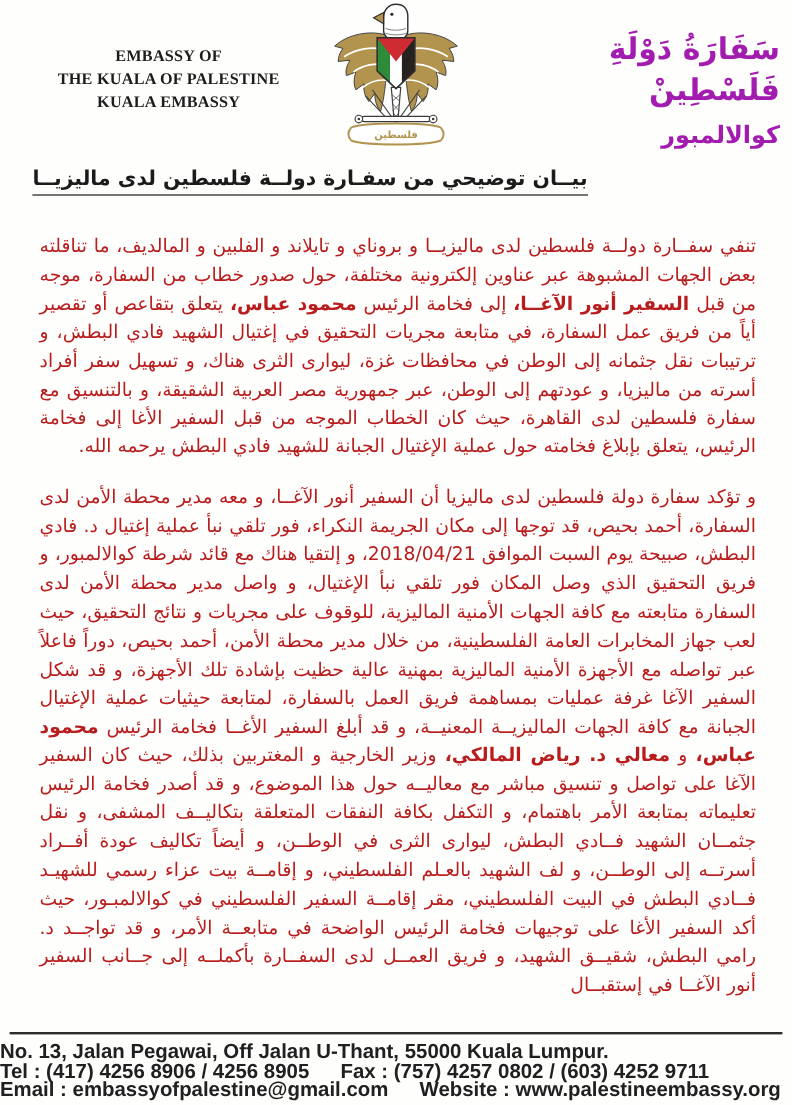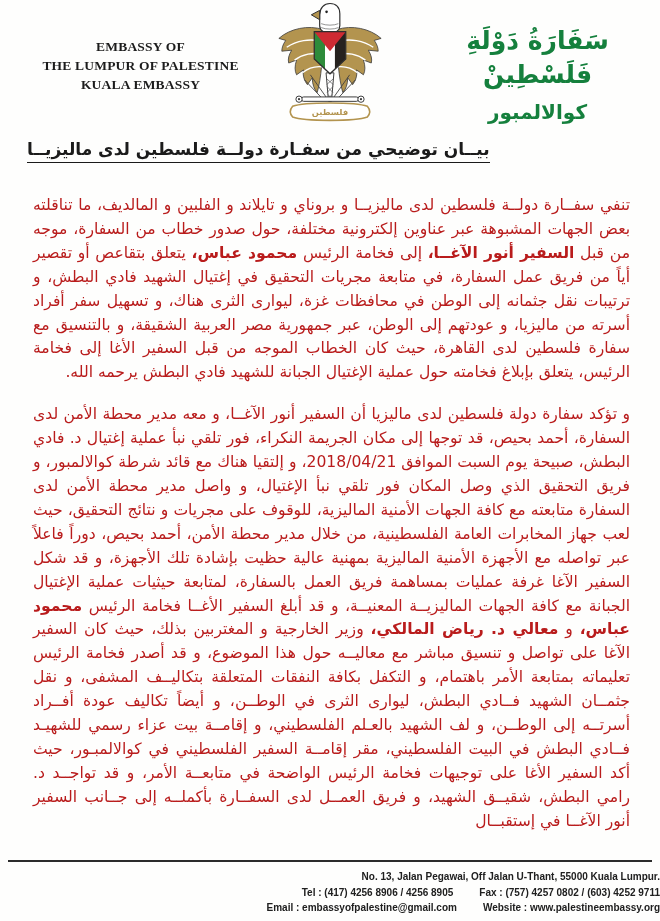--- a/index.html
+++ b/index.html
@@ -16,22 +16,22 @@
   .hdr-left{
     position:absolute;left:28px;top:37px;width:225px;
     text-align:center;
     font-family:"Liberation Serif", serif;
     font-weight:bold;font-size:13.5px;line-height:19px;
     color:#1c1c1c;letter-spacing:.2px;
   }
   .emblem{position:absolute;left:271px;top:2px;width:118px;height:122px;}
   .hdr-right{
     position:absolute;left:425px;top:24px;width:225px;
-    text-align:center;direction:rtl;
-    font-family:"DejaVu Sans", sans-serif;color:#15803d;
+    text-align:right;direction:rtl;
+    font-family:"DejaVu Sans", sans-serif;color:#a21caf;
   }
   .ar-title{font-size:25px;font-weight:bold;line-height:34px;}
   .ar-sub{font-size:20px;font-weight:bold;margin-top:8px;}
   
   .doc-title{
     position:absolute;top:139px;left:0;right:0;
     text-align:left;direction:rtl;
     font-family:"DejaVu Sans", sans-serif;
     font-size:17px;font-weight:bold;color:#1b1b1b;padding-left:27px;
   }
@@ -42,34 +42,34 @@
     direction:rtl;text-align:justify;
     font-family:"DejaVu Sans", sans-serif;
     font-size:15.6px;line-height:23.9px;color:#b91c1c;
   }
   .content p{margin:0 0 18px 0;}
   .content .b{font-weight:bold;}
   
   .footer{position:absolute;top:860px;left:0;right:0;}
   .footer-rule{margin:0 8px;border-top:2px solid #2c2c2c;}
   .footer-lines{
-    margin-top:7px;text-align:right;
+    margin-top:7px;text-align:left;
     font-family:"Liberation Sans", sans-serif;
-    font-weight:bold;font-size:10px;line-height:15.5px;color:#202020;
+    font-weight:bold;font-size:17px;line-height:15.5px;color:#202020;
   }
   .gap{display:inline-block;width:26px;}
 </style>
 </head>
 <body>
 
 <div class="page">
 
   <div class="hdr-left">
     <div>EMBASSY OF</div>
-    <div>THE LUMPUR OF PALESTINE</div>
+    <div>THE KUALA OF PALESTINE</div>
     <div>KUALA EMBASSY</div>
   </div>
 
   <div class="emblem">
     <svg viewBox="0 0 120 124" width="118" height="122" xmlns="http://www.w3.org/2000/svg">
 
       <g id="wingL">
         <path fill="#b3944f" stroke="#3a3a3a" stroke-width="0.8" d="M53,28 C38,23 19,27 8,37 L15,39 C12,43 11,47 11,50 L21,49 C18,54 17,58 18,62 L26,59 C24,65 24,70 26,74 L33,69 C32,75 34,80 37,84 L42,77 C42,84 44,89 47,92 C51,78 53,55 53,28 Z"></path>
         <path fill="none" stroke="#ffffff" stroke-width="1.5" d="M51,40 C40,37 26,39 16,46"></path>
         <path fill="none" stroke="#ffffff" stroke-width="1.5" d="M52,53 C43,51 32,53 24,59"></path>

